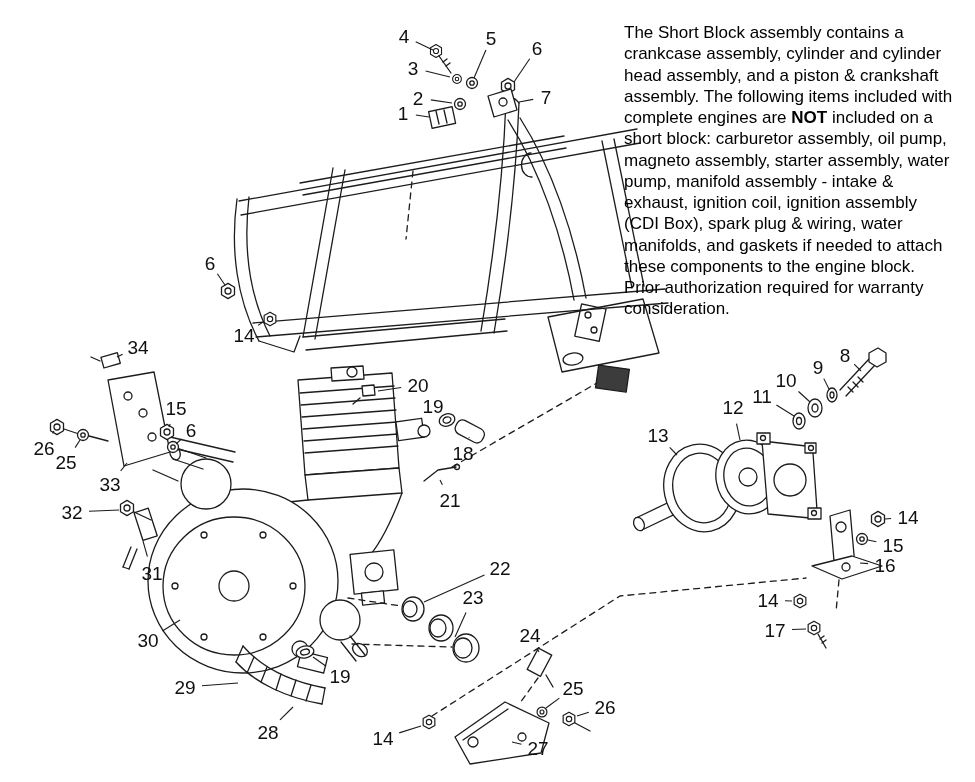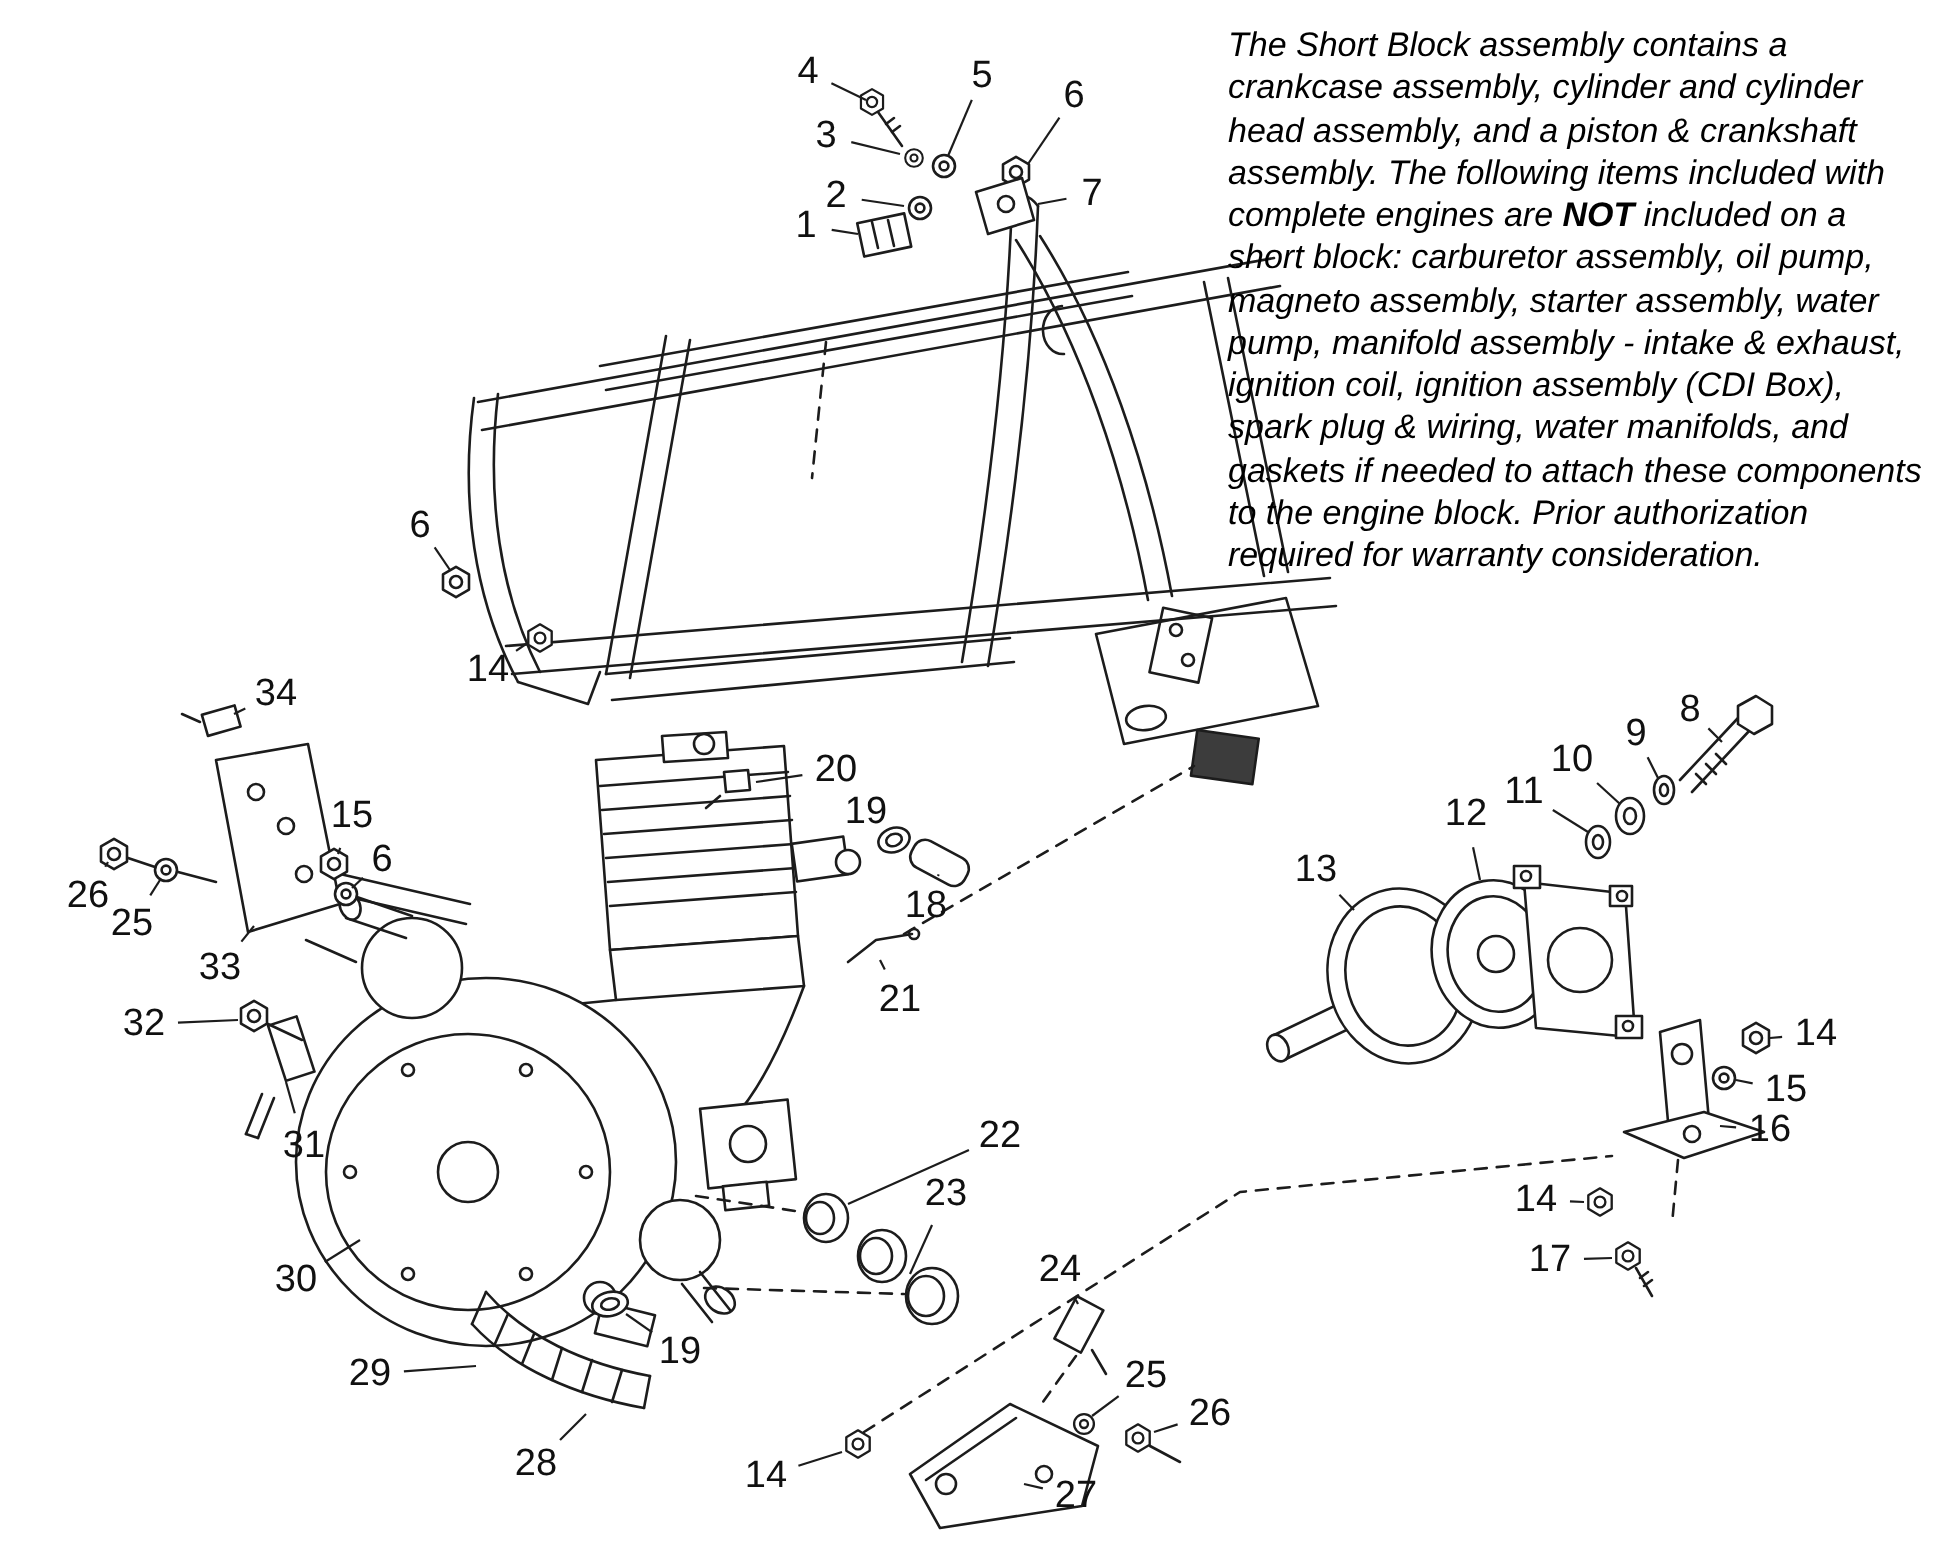--- a/index.html
+++ b/index.html
@@ -6,21 +6,21 @@
   .page {
     position:relative; width:975px; height:782px; background:#ffffff;
     font-family:"Liberation Sans", sans-serif; overflow:hidden; margin:0 auto;
   }
   .diagram-svg { position:absolute; left:0; top:0; }
   .note {
     position:absolute; left:608px; top:6px; width:362px;
     color:#000; font-size:17px; line-height:1.25; letter-spacing:0;
   }
   .note .note-heading { margin:0 0 1px 0; font-size:17px; font-weight:bold; }
-  .note .note-body { margin:6px;font-style:italic; }
+  .note .note-body { margin:16px; }
   .dash { stroke-dasharray:6 5; }
   #leaders line { stroke:#1c1c1c; stroke-width:1.1; }
   #leaders text {
     fill:#101010; font-size:19px;
     font-family:"Liberation Sans", sans-serif;
   }
 </style>
 </head>
 <body>
 

